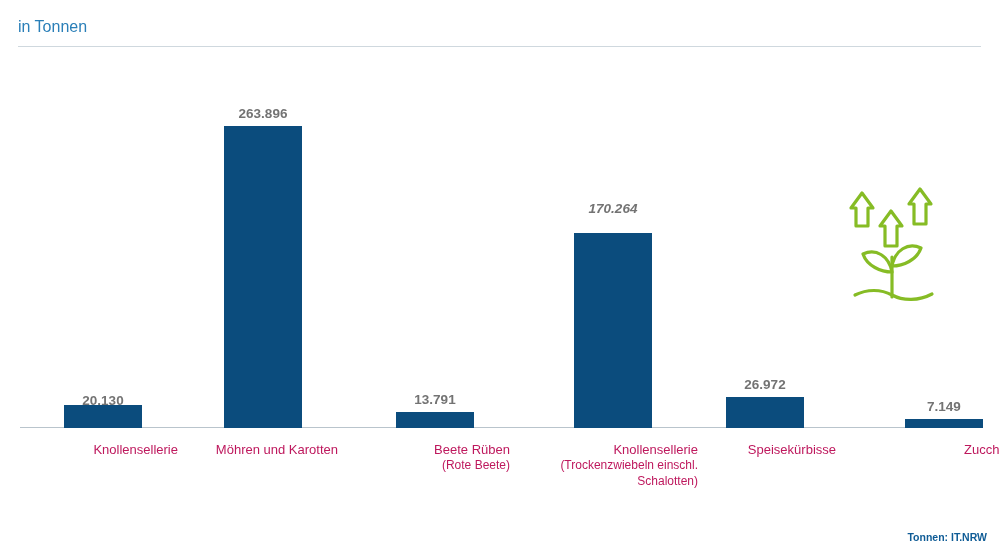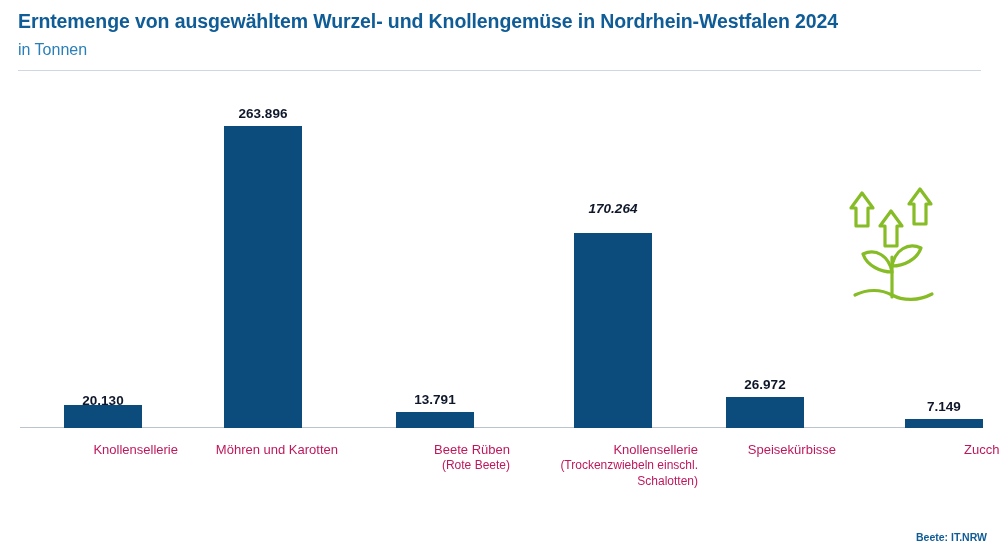--- a/index.html
+++ b/index.html
@@ -73,21 +73,21 @@
     width: 150px;
     text-align: center;
   }
   .bar-value {
     position: absolute;
     bottom: 100%;
     left: 0;
     width: 100%;
     font-size: 13.5px;
     font-weight: bold;
-    color: #0f172a;
+    color: #737373;
     margin-bottom: 5px;
   }
   .bar {
     position: absolute;
     bottom: 0;
     left: 50%;
     transform: translateX(-50%);
     width: 78px;
     background: #0b4c7d;
   }
@@ -132,21 +132,20 @@
     bottom: 8px;
     font-size: 10.5px;
     color: #0f5c96;
     font-weight: bold;
   }
 </style>
 </head>
 <body>
 
 <div class="header">
-  <div class="title">Erntemenge von ausgewähltem Wurzel- und Knollengemüse in Nordrhein-Westfalen 2024</div>
   <div class="subtitle">in Tonnen</div>
   <div class="rule"></div>
 </div>
 
 <div class="chart-area">
   <div class="plot">
     <div class="baseline"></div>
 
     <div class="bar-group" style="left:8px; height:15px;">
       <div class="bar-value">20.130</div>
@@ -215,13 +214,13 @@
     </div>
     <div class="cat" style="left:666px;">
       <span class="main">Speisekürbisse</span>
     </div>
     <div class="cat" style="left:849px;">
       <span class="main">Zucchinis</span>
     </div>
   </div>
 </div>
 
-<div class="source">Beete: IT.NRW</div>
+<div class="source">Tonnen: IT.NRW</div>
 
 </body></html>

